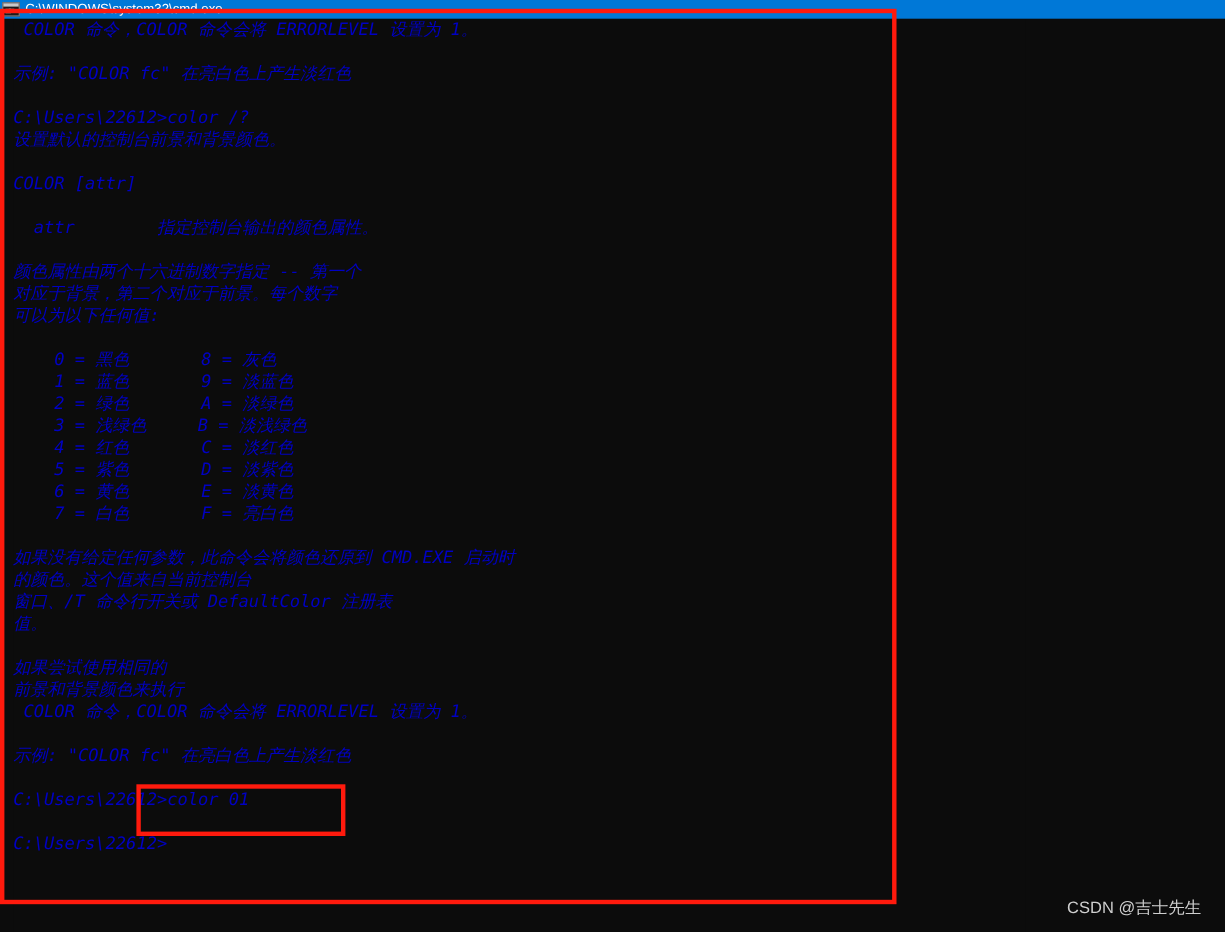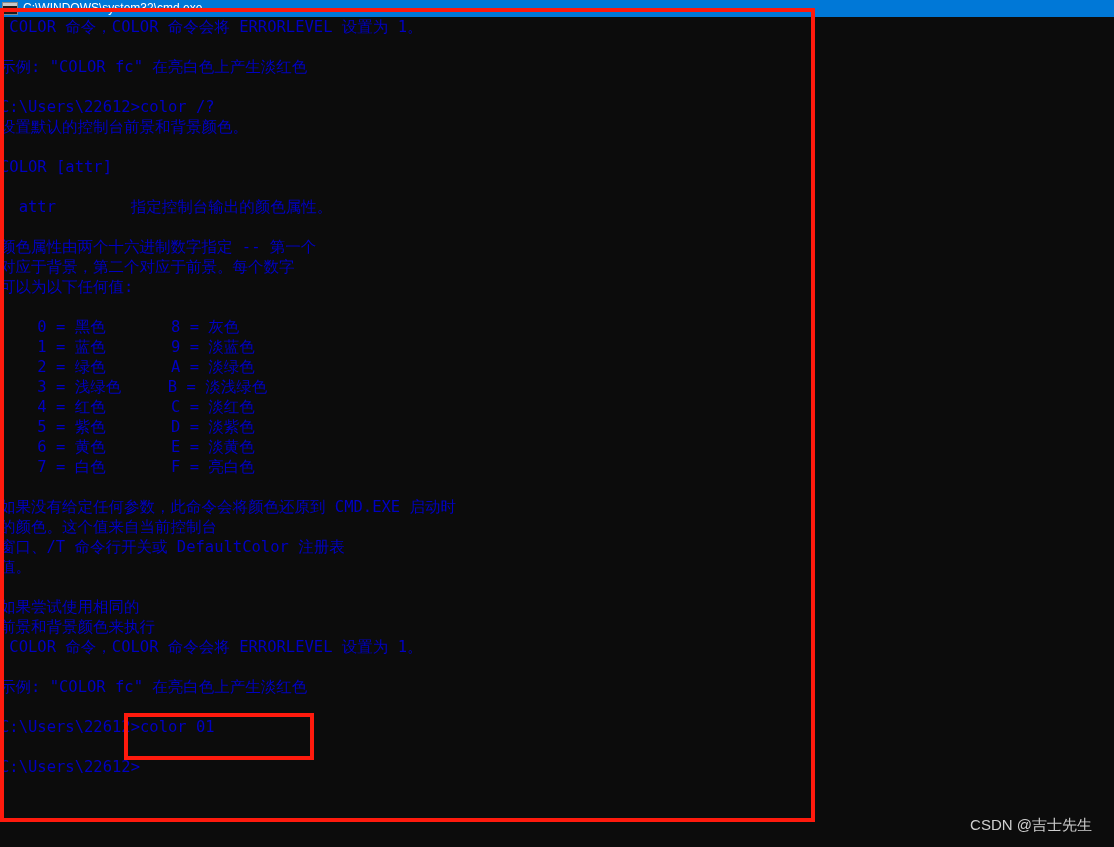--- a/index.html
+++ b/index.html
@@ -58,25 +58,26 @@
     font-family: "Liberation Sans", sans-serif;
     font-size: 12px;
     line-height: 17px;
     white-space: nowrap;
   }
 
   
   #console {
     position: absolute;
     top: 17px;
-    left: 0;
+    left: 12px;
     width: 920px;
     height: 830px;
     background: #0c0c0c;
     z-index: 1;
+    font-style: italic;
   }
   #console-text {
     position: absolute;
     top: 0;
     left: 0;
     width: 820px;
     color: #0000c4;
     font-family: "DejaVu Sans Mono", "Liberation Mono", monospace;
     font-size: 15.5px;
     line-height: 20px;

